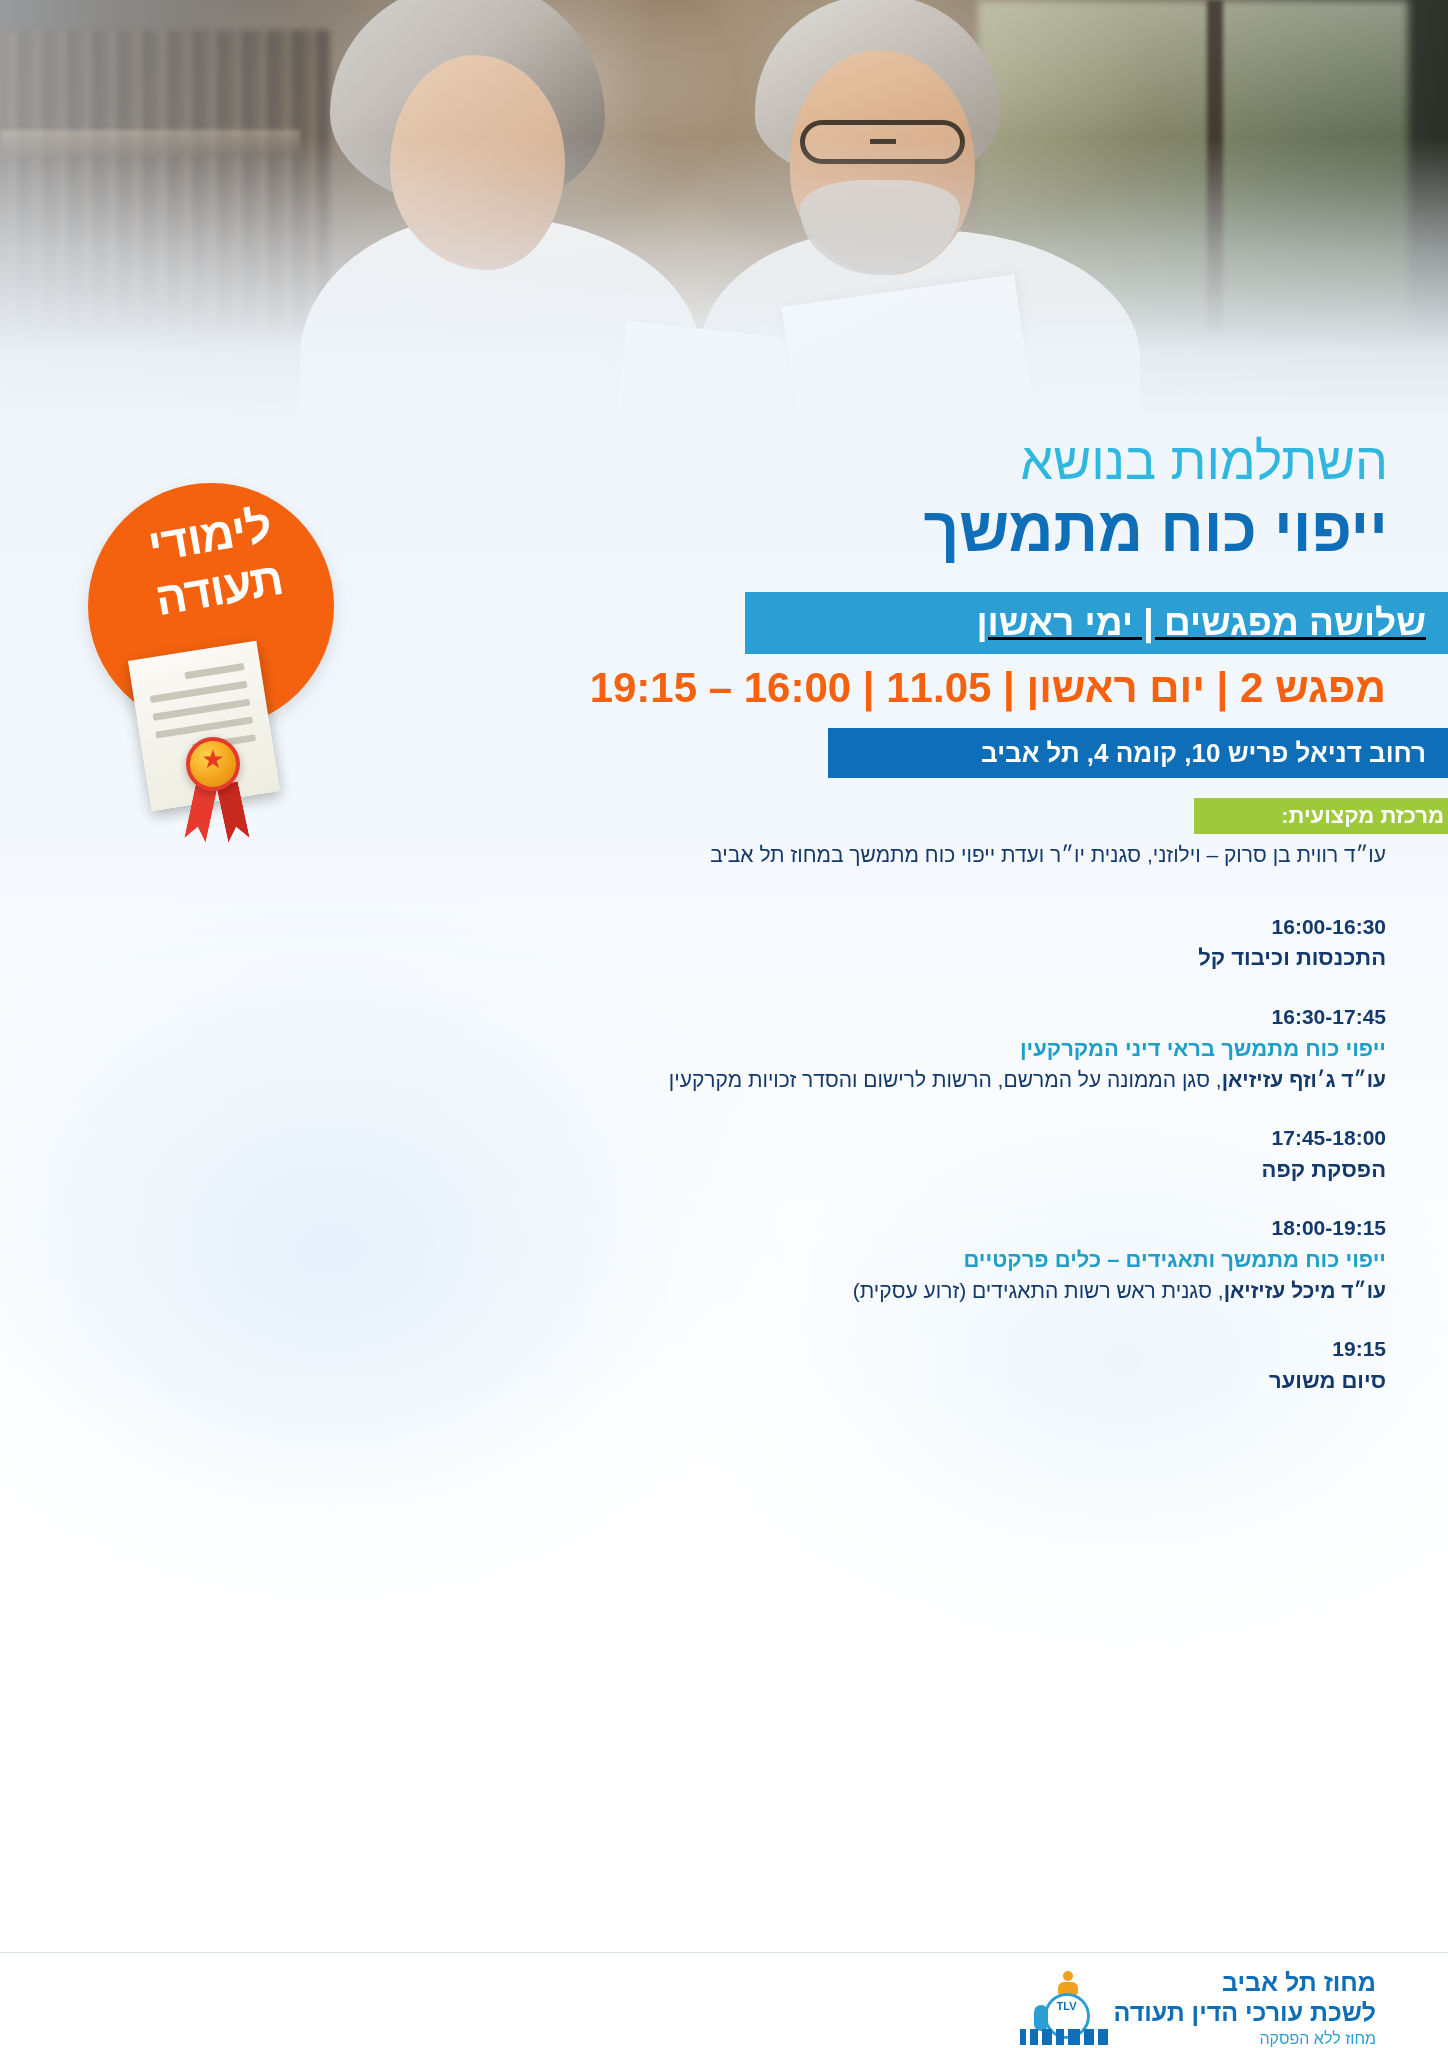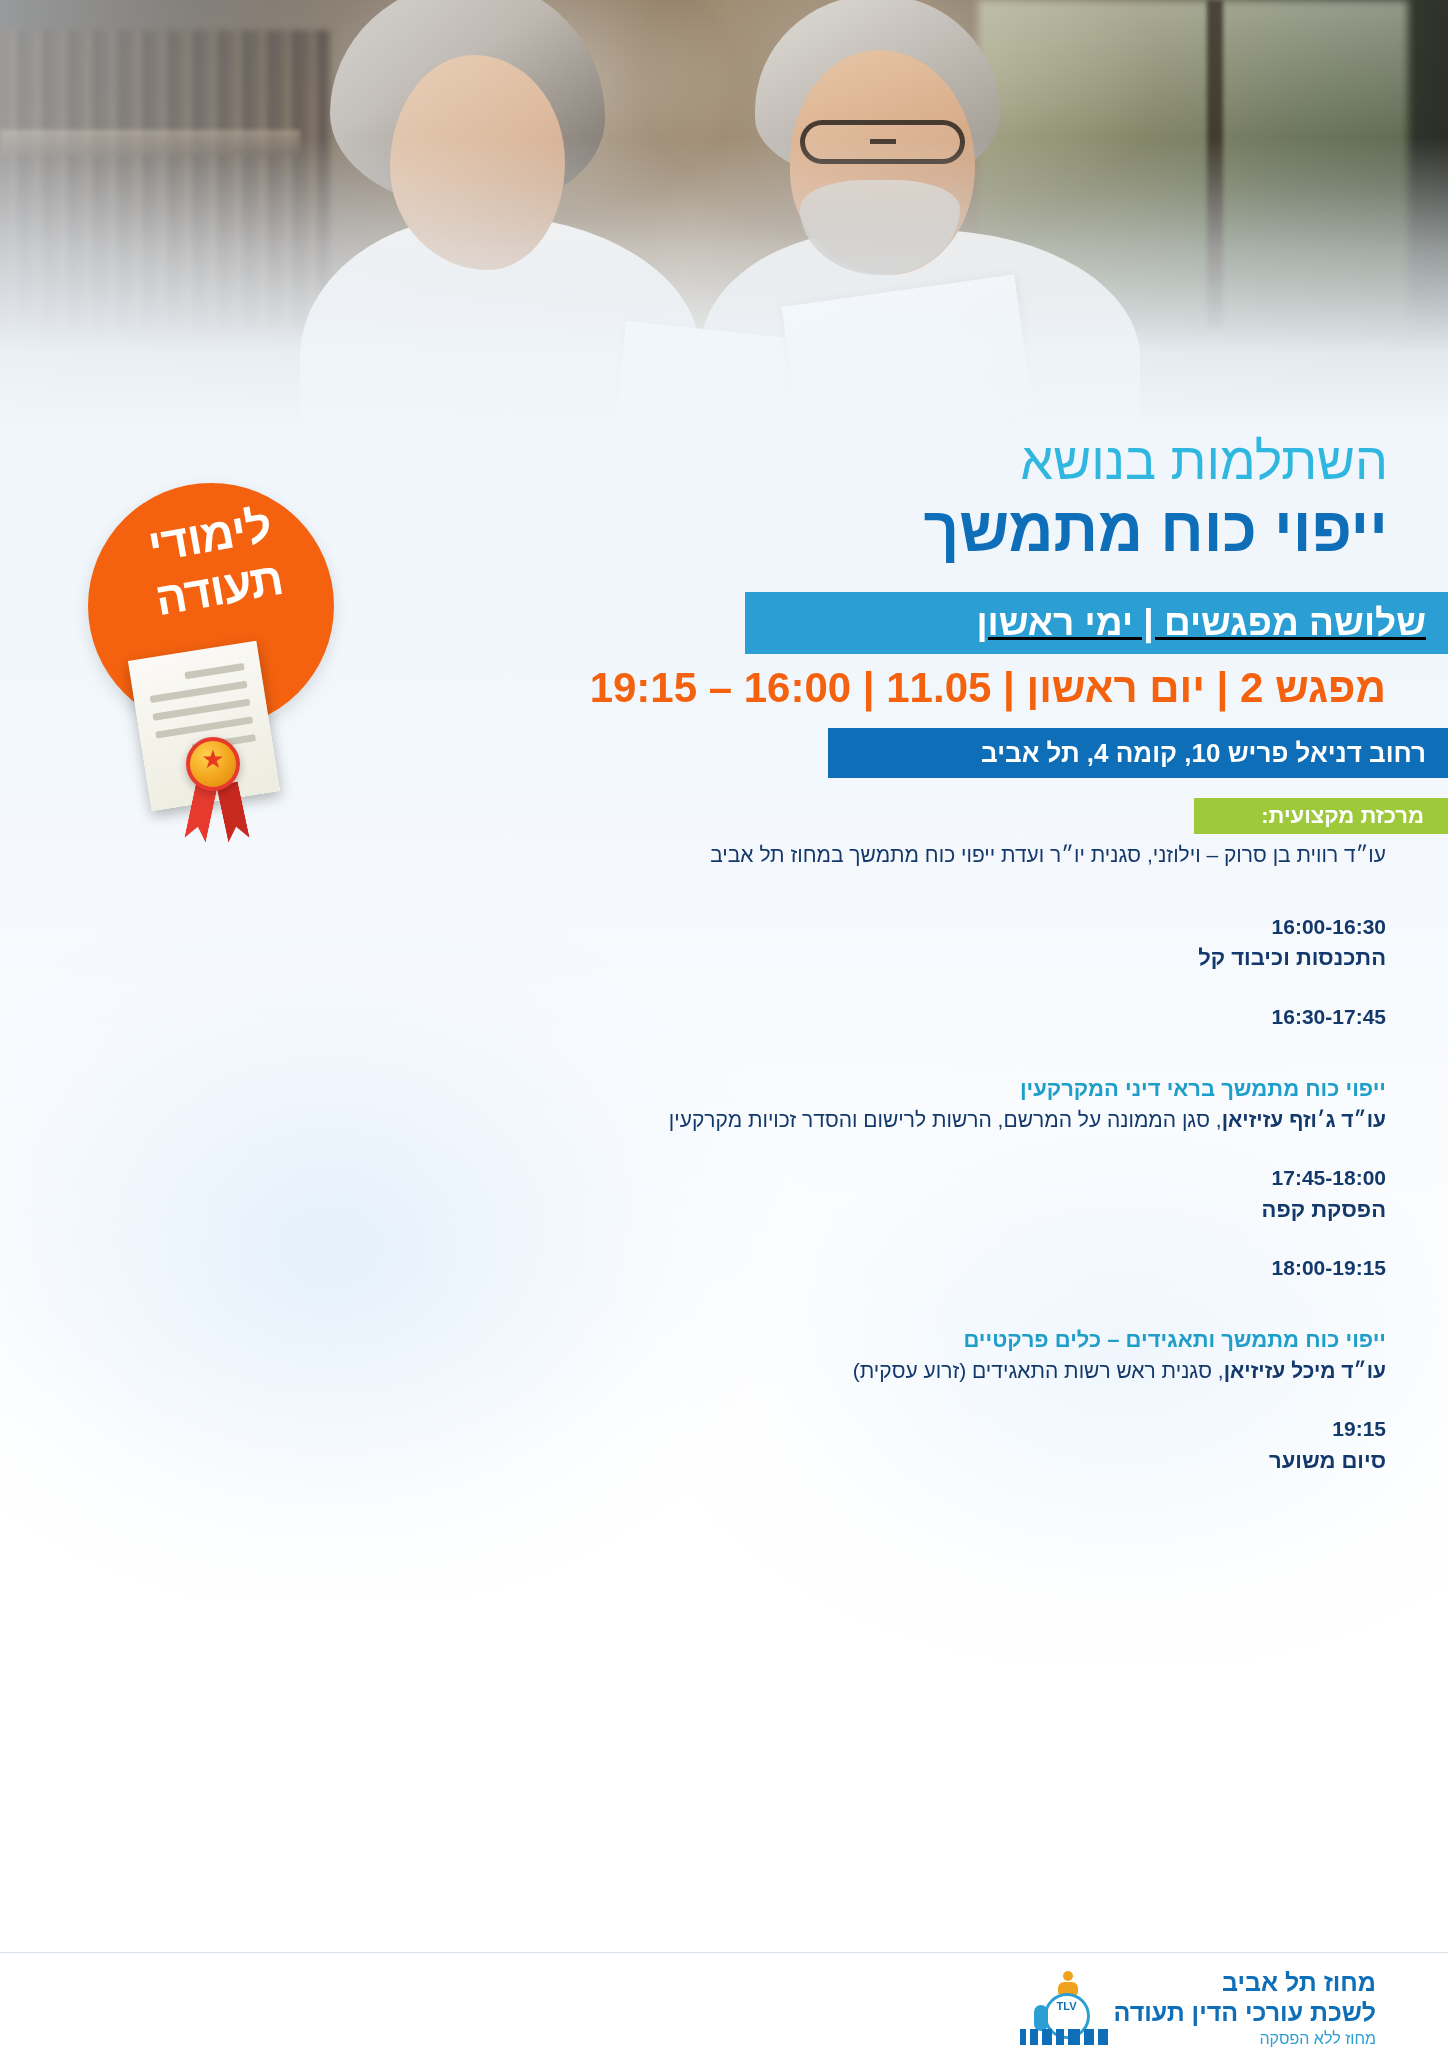--- a/index.html
+++ b/index.html
@@ -293,21 +293,21 @@
     right: 0; top: 798px;
     left: 1194px;
     height: 36px;
     background: #9dc93b;
   }
   .bar-green .bar-txt {
     color: #ffffff;
     font-size: 22px;
     font-weight: 700;
     line-height: 36px;
-    padding-right: 24px;
+    padding-right: 4px;
     text-align: right;
   }
   .host-line {
     position: absolute;
     right: 62px; top: 840px;
     width: 1050px;
     text-align: right;
     color: #13386b;
     font-size: 21px;
     line-height: 1.4;
@@ -327,21 +327,21 @@
     font-size: 21px;
     font-weight: 700;
     line-height: 1.45;
   }
   .slot-title {
     color: #13386b;
     font-size: 22px;
     font-weight: 700;
     line-height: 1.45;
   }
-  .slot-title.teal { color: #1f9ec9; margin-top: 40px; }
+  .slot-title.teal { color: #1f9ec9; }
   .slot-speaker {
     color: #13386b;
     font-size: 21px;
     line-height: 1.45;
   }
   .slot-speaker b { font-weight: 700; }
 
   
   .footer-rule {
     position: absolute;

